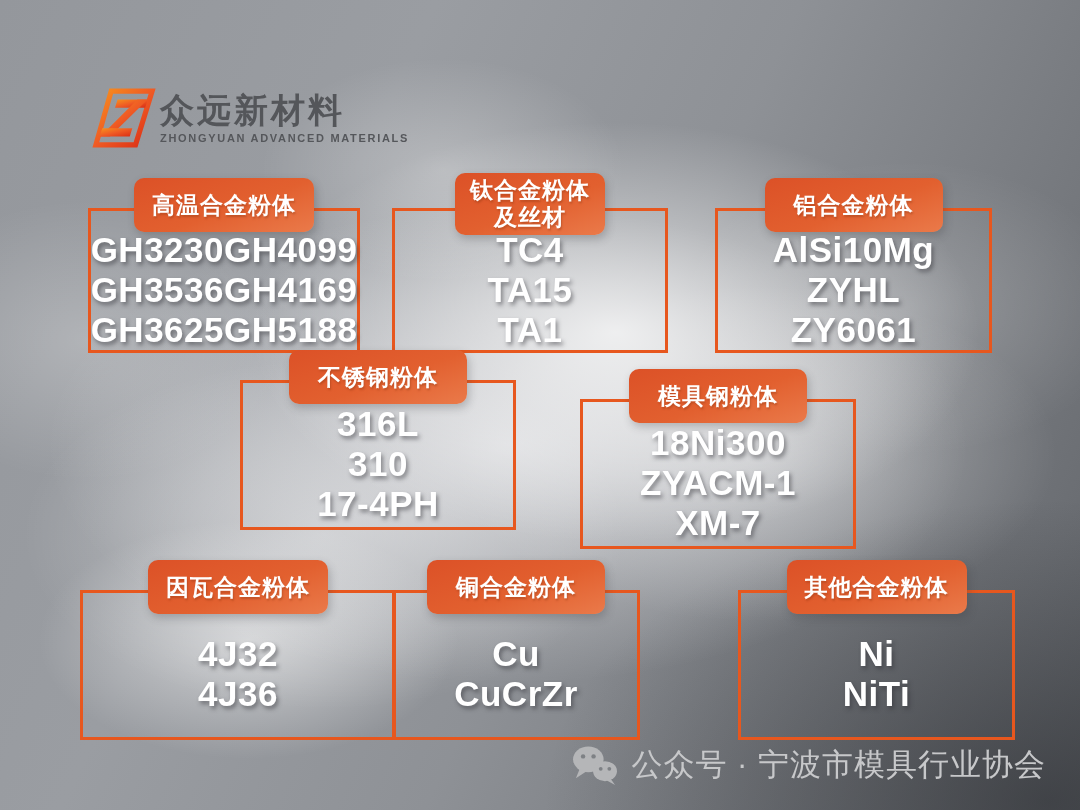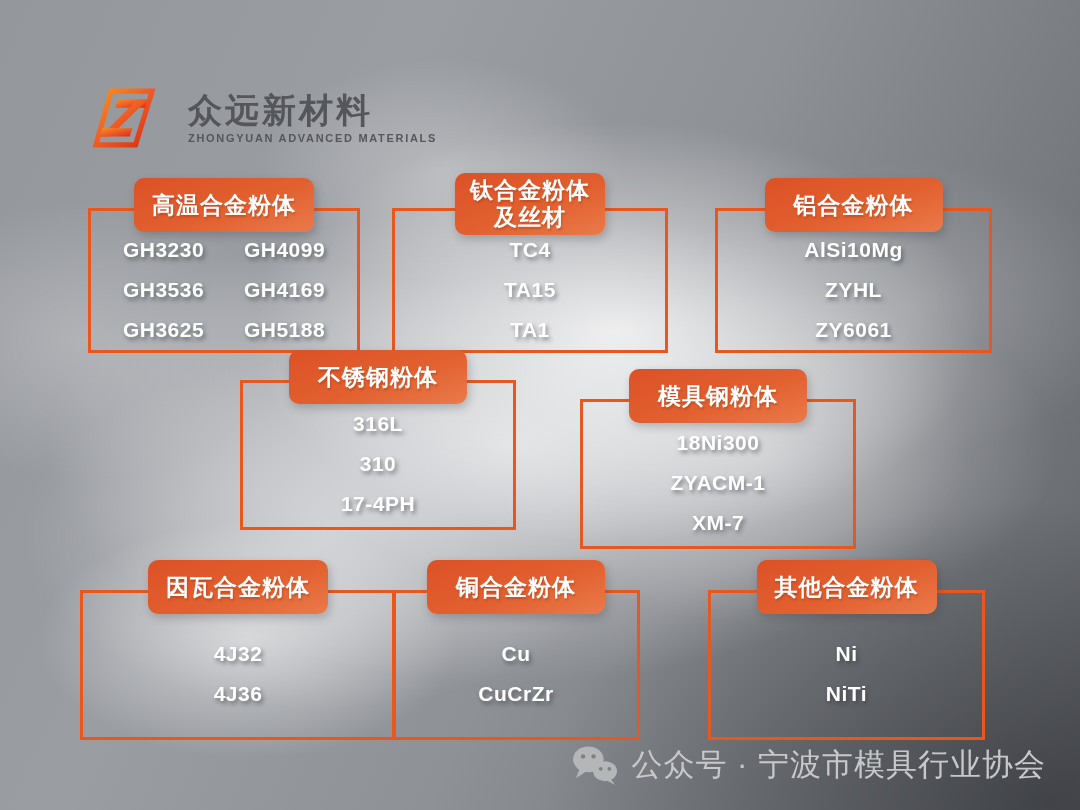--- a/index.html
+++ b/index.html
@@ -12,56 +12,56 @@
       radial-gradient(ellipse 640px 330px at 47% 55%, rgba(250,250,252,0.62), rgba(255,255,255,0) 72%),
       radial-gradient(ellipse 430px 250px at 30% 66%, rgba(255,255,255,0.42), rgba(255,255,255,0) 70%),
       radial-gradient(ellipse 300px 170px at 23% 79%, rgba(255,255,255,0.55), rgba(255,255,255,0) 70%),
       radial-gradient(ellipse 430px 240px at 70% 56%, rgba(255,255,255,0.40), rgba(255,255,255,0) 70%),
       radial-gradient(ellipse 320px 210px at 84% 38%, rgba(255,255,255,0.22), rgba(255,255,255,0) 70%),
       radial-gradient(ellipse 280px 200px at 8% 42%, rgba(255,255,255,0.25), rgba(255,255,255,0) 70%),
       radial-gradient(ellipse 700px 420px at 97% 99%, rgba(30,32,36,0.50), rgba(30,32,36,0) 72%),
       linear-gradient(115deg, #94979c 0%, #9a9da2 30%, #8e9196 55%, #75787d 80%, #616469 100%);
   }
   
-  .logo { position:absolute; left:92px; top:86px; display:flex; align-items:center; gap:32px; }
+  .logo { position:absolute; left:92px; top:86px; display:flex; align-items:center; gap:4px; }
   .logo-text { display:flex; flex-direction:column; }
   .logo-cn { font-size:34px; font-weight:700; color:#54565a; letter-spacing:3px; line-height:36px; }
   .logo-en { font-size:11px; font-weight:700; color:#55575b; letter-spacing:1.7px; margin-top:4px; }
   
   .box {
     position:absolute; border:3px solid #e7571e; box-sizing:border-box;
   }
   .b0 { left:88px;  top:208px; width:272px; height:145px; }
   .b1 { left:392px; top:208px; width:276px; height:145px; }
   .b2 { left:715px; top:208px; width:277px; height:145px; }
   .b3 { left:240px; top:380px; width:276px; height:150px; }
   .b4 { left:580px; top:399px; width:276px; height:150px; }
   .b5 { left:80px;  top:590px; width:316px; height:150px; }
   .b6 { left:392px; top:590px; width:248px; height:150px; }
-  .b7 { left:708px; top:590px; width:277px; height:150px;padding-left:31px; }
+  .b7 { left:738px; top:590px; width:277px; height:150px;padding-left:31px; }
   .tab {
     position:absolute; top:-33px; left:50%; transform:translateX(-50%);
     min-width:142px; padding:12px 18px; border-radius:10px; text-align:center;
     background:linear-gradient(160deg, #dc5127 0%, #e2602f 55%, #ea7a4a 100%);
     box-shadow:2px 4px 8px rgba(60,60,65,0.28);
     color:#ffffff; font-size:23px; font-weight:700; line-height:30px;
     letter-spacing:1px; white-space:nowrap;
     text-shadow:1px 2px 2px rgba(130,50,15,0.35);
   }
   .tab.two { top:-38px; line-height:27px; padding:4px 4px; }
   .items {
     position:absolute; left:0; right:0; top:22px; bottom:4px;
     display:flex; flex-direction:column; align-items:center; justify-content:center;
   }
   .items.grid2 {
     display:grid; grid-template-columns:1fr 1fr; align-content:center; justify-items:center;
     left:12px; right:12px;
   }
   .item {
-    color:#ffffff; font-size:21px; font-weight:700; line-height:40px;
+    color:#ffffff; font-size:35px; font-weight:700; line-height:40px;
     letter-spacing:0.5px; text-shadow:2px 3px 4px rgba(45,45,52,0.50);
     white-space:nowrap;
   }
   
   .footer {
     position:absolute; right:34px; bottom:24px;
     display:flex; align-items:center; gap:11px;
   }
   .footer-text { color:#c7c8ca; font-size:31px; font-weight:400; letter-spacing:1px; white-space:nowrap; }
 </style>

